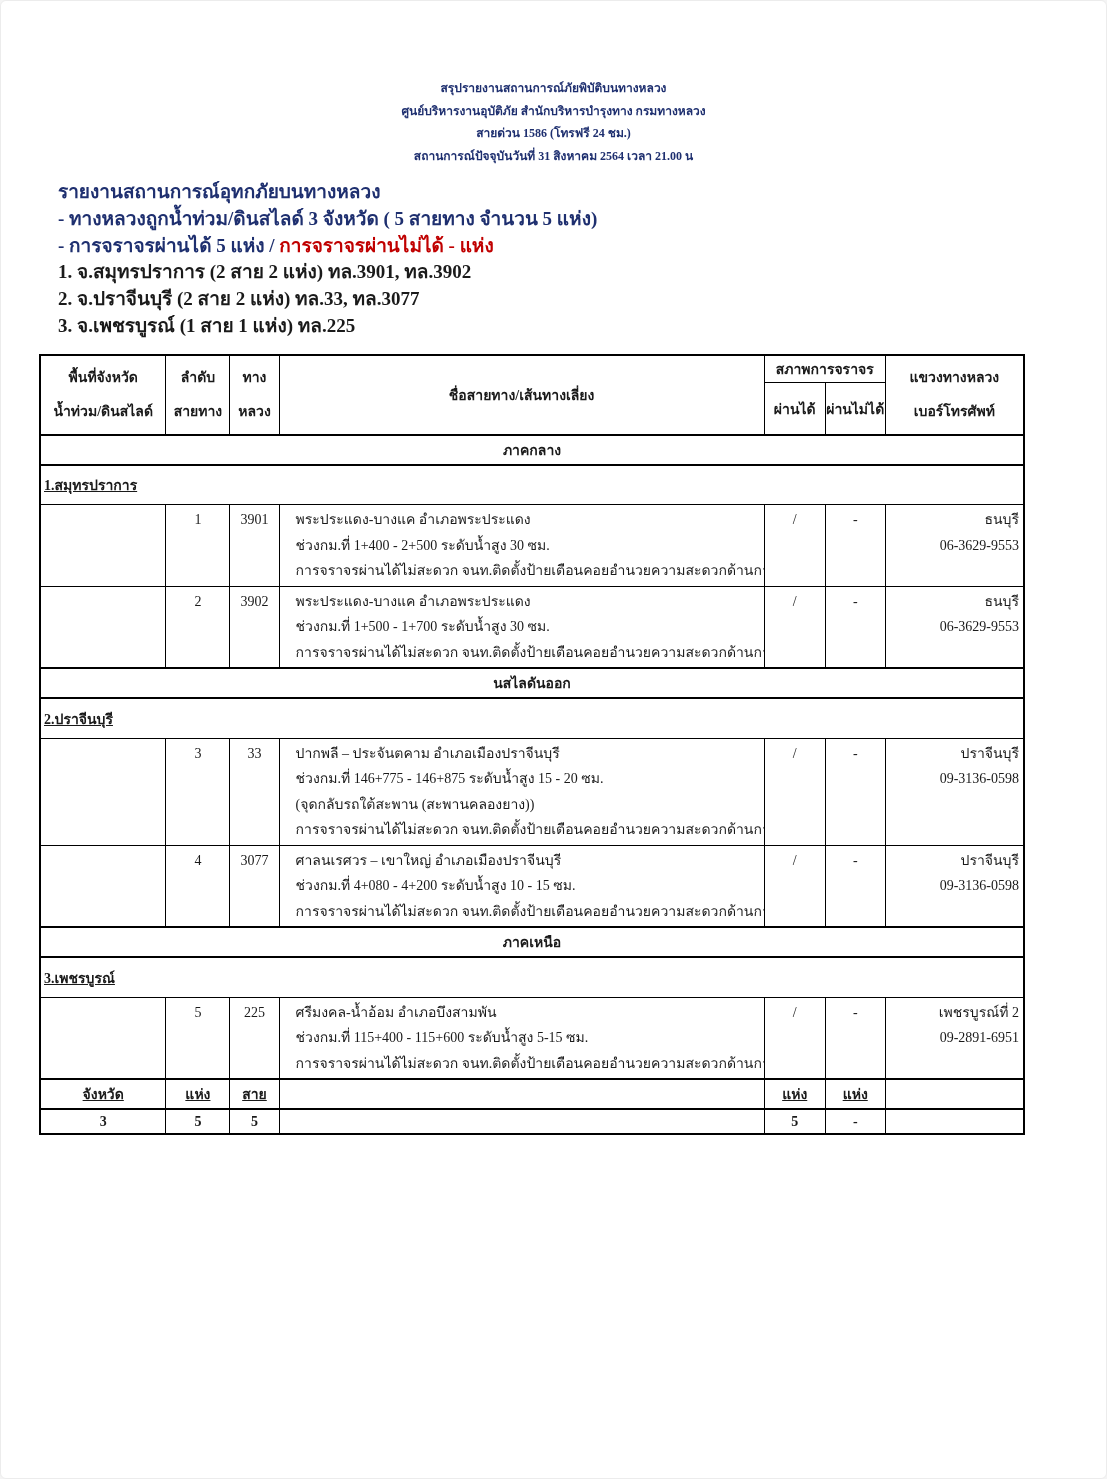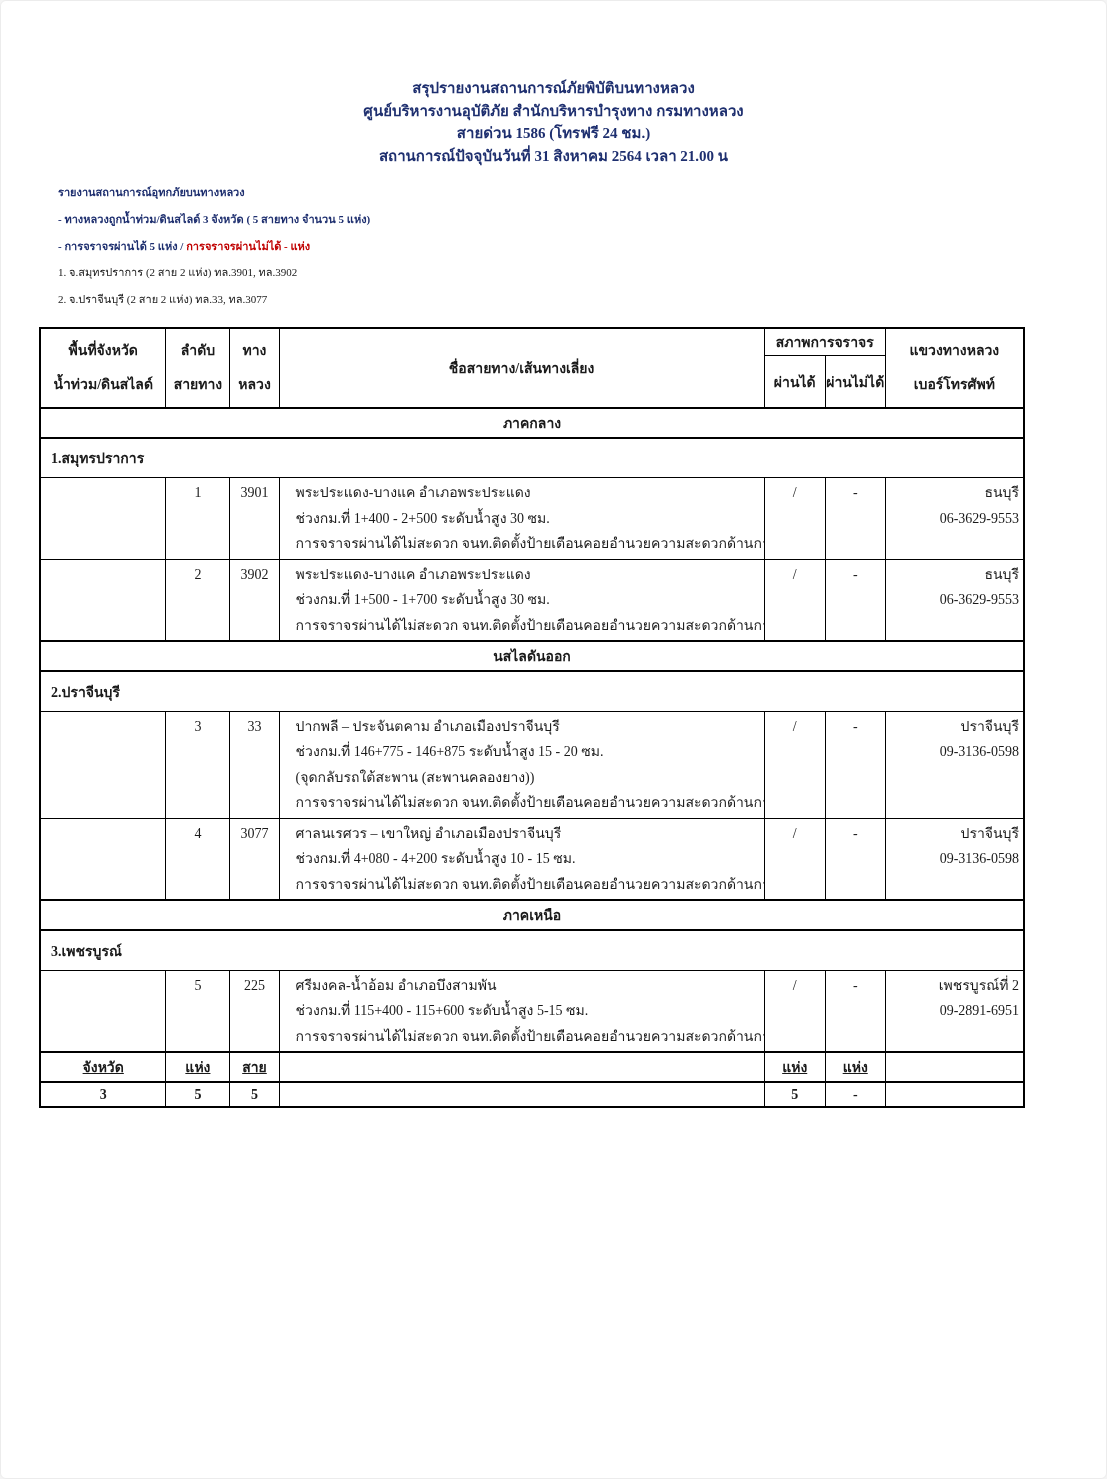--- a/index.html
+++ b/index.html
@@ -13,32 +13,32 @@
     border-radius:6px;
     font-family:"Liberation Serif", serif;
     color:#1a1a1a;
     overflow:hidden;
   }
   .title-block {
     margin-top:76px;
     text-align:center;
     font-weight:bold;
     color:#1e2f6f;
-    font-size:15px;
+    font-size:12px;
     line-height:22.5px;
   }
   .intro-block {
     margin-top:12px;
     padding-left:57px;
-    font-size:11px;
+    font-size:19px;
     line-height:26.8px;
   }
   .intro-blue { color:#1e2f6f; font-weight:bold; }
   .intro-red  { color:#c00000; font-weight:bold; }
-  .intro-item { color:#1a1a1a; }
+  .intro-item { color:#1a1a1a;font-weight:bold; }
 
   table.rpt-table {
     margin:14px 0 0 38px;
     width:986px;
     border-collapse:collapse;
     border:2px solid #000;
     font-size:14px;
     table-layout:fixed;
   }
   .rpt-table th, .rpt-table td {
@@ -63,21 +63,22 @@
     text-align:center;
     height:30px;
     vertical-align:middle;
     font-family:Liberation Mono, monospace;
   }
   tr.province-row td {
     font-weight:bold;
     text-align:left;
     height:40px;
     vertical-align:middle;
-    padding-left:10px;
+    padding-left:3px;
+    text-decoration:underline;
   }
   tr.data-row td { padding-top:2px; }
   .seq-cell, .hwy-cell { text-align:center; line-height:25.5px; }
   .route-cell { padding:2px 16px; }
   .route-line { line-height:25.5px; white-space:nowrap; }
   .pass-cell, .impass-cell { text-align:center; line-height:25.5px; }
   .district-cell { padding:2px 4px;text-align:right; }
   .district-line { line-height:25.5px; white-space:nowrap; }
 
   tr.summary-label-row td {
@@ -108,20 +109,21 @@
     <div>สายด่วน 1586 (โทรฟรี 24 ชม.)</div>
     <div>สถานการณ์ปัจจุบันวันที่ 31 สิงหาคม 2564 เวลา 21.00 น</div>
   </div>
 
   <div class="intro-block">
     <div class="intro-blue">รายงานสถานการณ์อุทกภัยบนทางหลวง</div>
     <div class="intro-blue">- ทางหลวงถูกน้ำท่วม/ดินสไลด์ 3 จังหวัด ( 5 สายทาง จำนวน 5 แห่ง)</div>
     <div><span class="intro-blue">- การจราจรผ่านได้ 5 แห่ง / </span><span class="intro-red">การจราจรผ่านไม่ได้ - แห่ง</span></div>
     <div class="intro-item">1. จ.สมุทรปราการ (2 สาย 2 แห่ง)  ทล.3901, ทล.3902</div>
     <div class="intro-item">2. จ.ปราจีนบุรี (2 สาย 2 แห่ง)  ทล.33, ทล.3077</div>
+    <div class="intro-item">3. จ.เพชรบูรณ์ (1 สาย 1 แห่ง)  ทล.225</div>
   </div>
 
   <table class="rpt-table">
     <colgroup>
       <col style="width:12.8%">
         <col style="width:6.5%">
         <col style="width:5.0%">
       <col style="width:49.3%">
         <col style="width:6.2%">
         <col style="width:6.1%">

